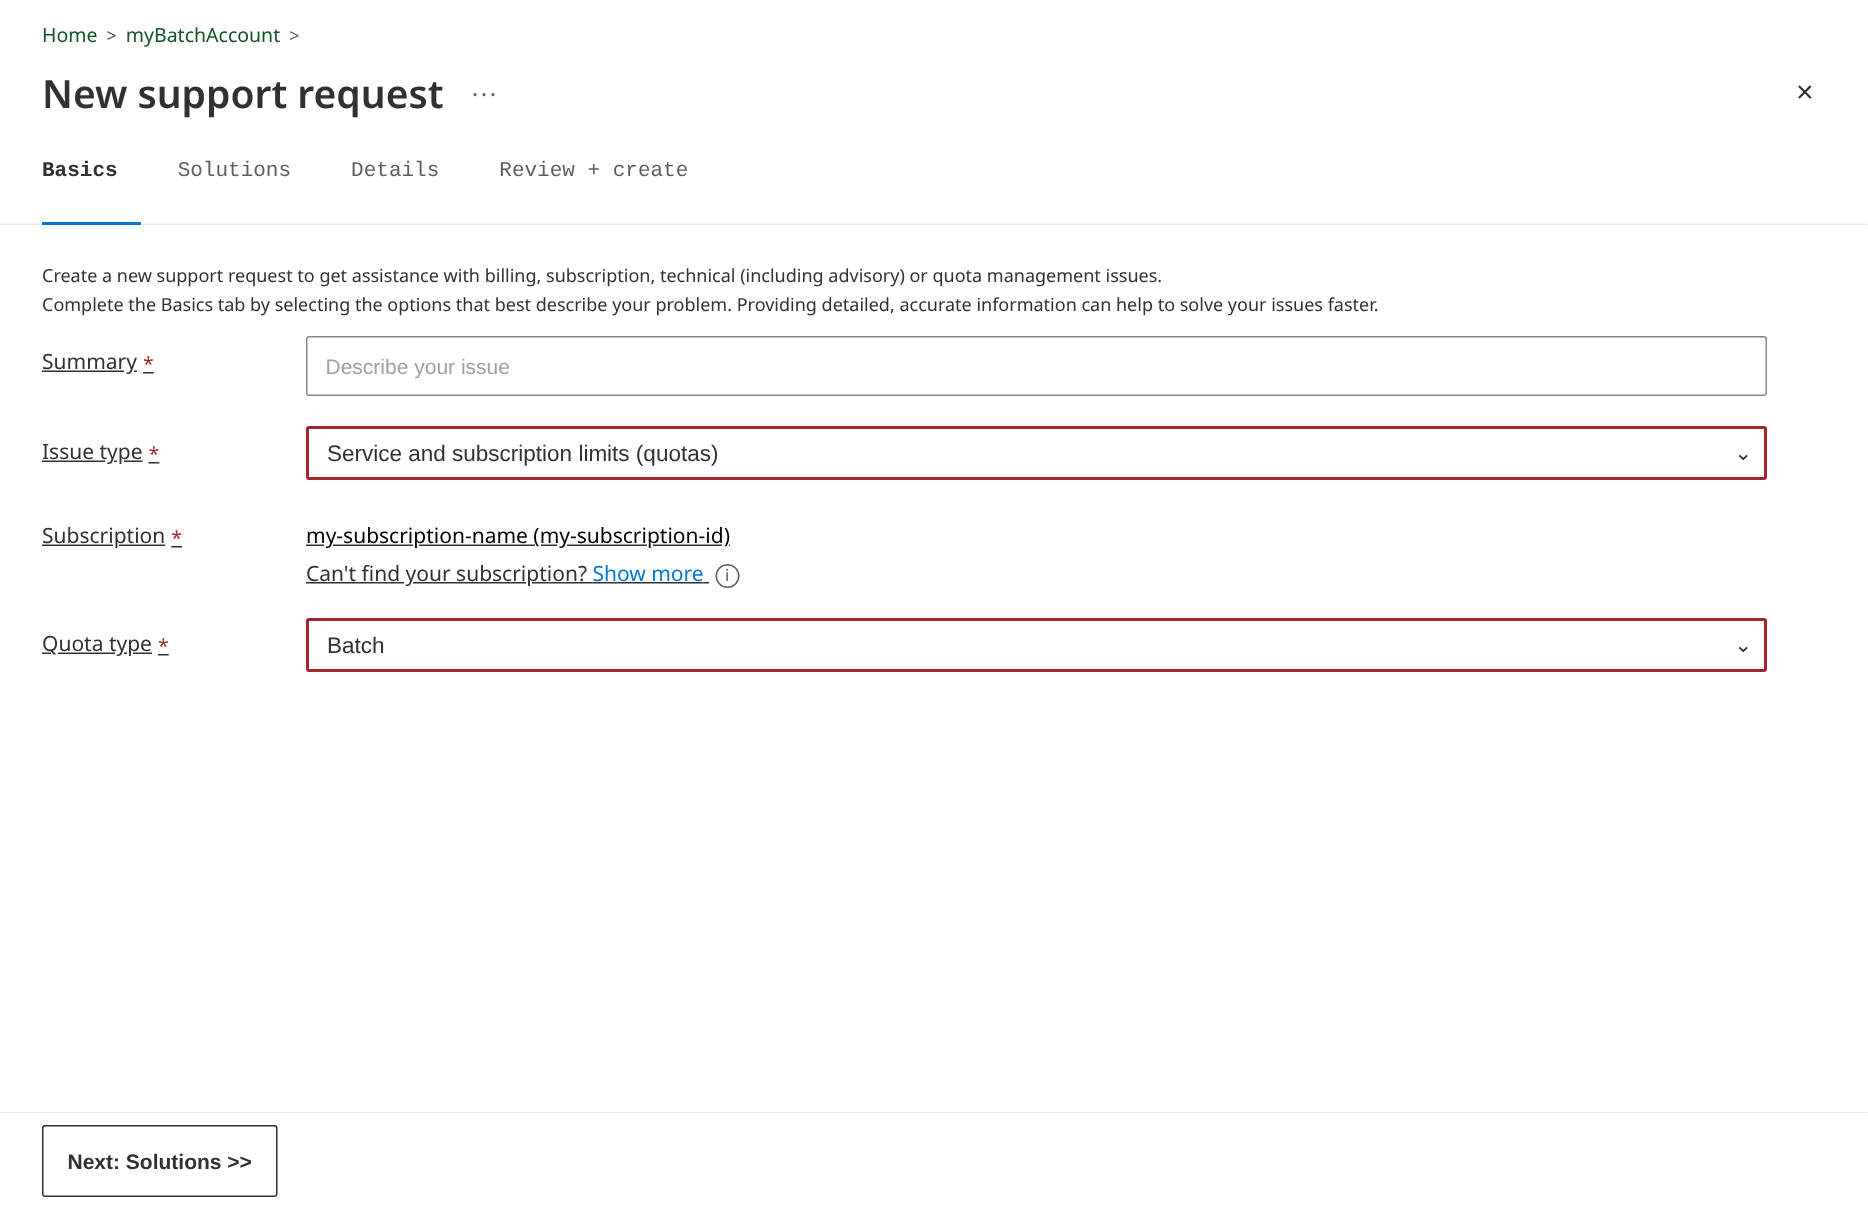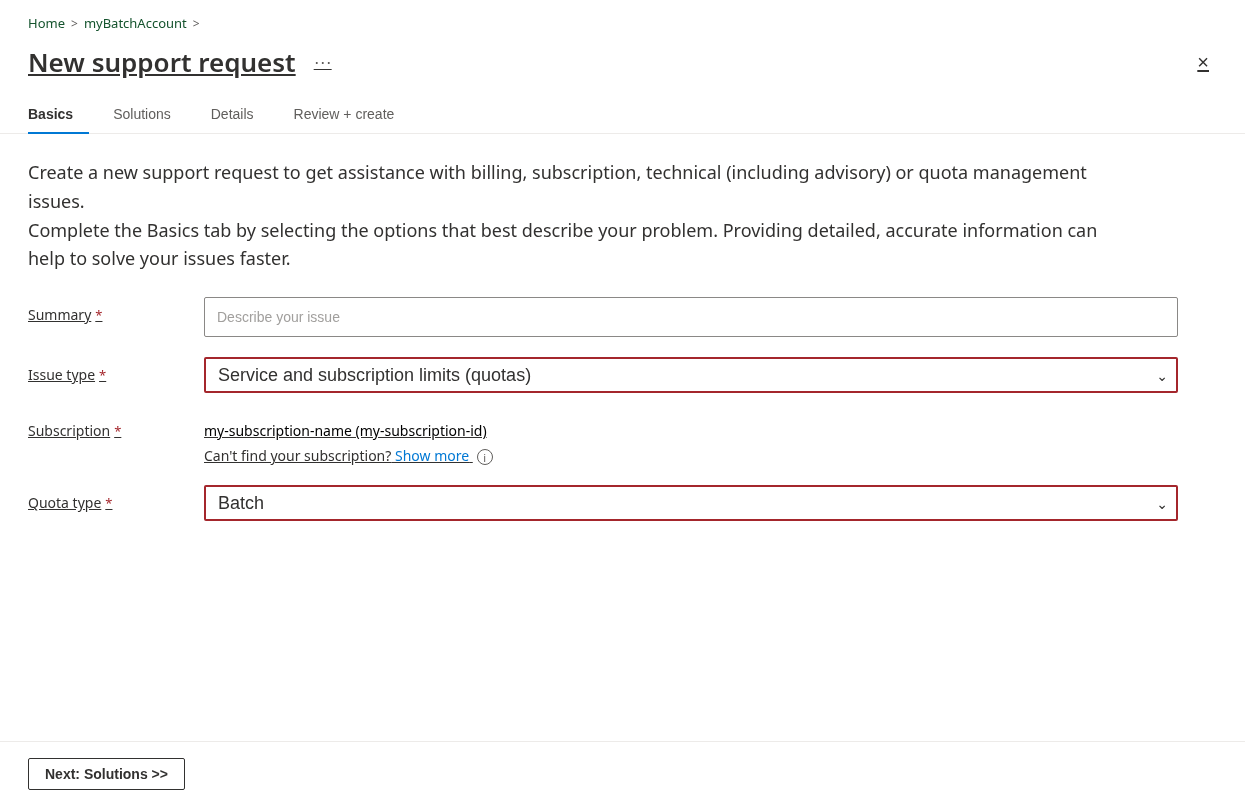--- a/index.html
+++ b/index.html
@@ -26,21 +26,20 @@
     .breadcrumb-sep {
       color: #605e5c;
       font-size: 12px;
     }
 
     .header {
       display: flex;
       align-items: center;
       justify-content: space-between;
       padding: 4px 28px 16px 28px;
-      text-decoration: underline;
     }
     .header-left {
       display: flex;
       align-items: center;
       gap: 12px;
     }
     .page-title {
       font-size: 26px;
       font-weight: 600;
       color: #323130;
@@ -65,47 +64,48 @@
     }
 
     .tabs {
       display: flex;
       gap: 0;
       padding: 0 28px;
       border-bottom: 1px solid #edebe9;
       margin-bottom: 24px;
     }
     .tab {
-      padding: 10px 16px 10px 0;
+      padding: 10px 16px 26px 0;
       margin-right: 24px;
       font-size: 14px;
       color: #605e5c;
       cursor: pointer;
       border-bottom: 2px solid transparent;
       margin-bottom: -1px;
       background: none;
       border-top: none;
       border-left: none;
       border-right: none;
+      font-family: Liberation Mono, monospace;
     }
     .tab.active {
       color: #323130;
       font-weight: 600;
       border-bottom: 2px solid #0078d4;
     }
 
     .content {
       padding: 0 28px 24px 28px;
     }
 
     .description {
-      font-size: 18px;
+      font-size: 12px;
       color: #323130;
       line-height: 1.6;
-      margin-bottom: 24px;
+      margin-bottom: 12px;
       max-width: 1100px;
     }
 
     .form-section {
       display: flex;
       flex-direction: column;
       gap: 20px;
       max-width: 1150px;
     }
 
@@ -153,21 +153,21 @@
     .select-wrapper.has-error .select-box {
       border: 2px solid #a4262c;
     }
 
     .select-box {
       width: 100%;
       height: 36px;
       border: 1px solid #8a8886;
       border-radius: 2px;
       padding: 0 36px 0 12px;
-      font-size: 18px;
+      font-size: 15px;
       color: #323130;
       background: #fff;
       appearance: none;
       -webkit-appearance: none;
       cursor: pointer;
       outline: none;
     }
 
     .chevron-icon {
       position: absolute;
@@ -217,21 +217,21 @@
       right: 0;
       height: 64px;
       background: #fff;
       border-top: 1px solid #edebe9;
       display: flex;
       align-items: center;
       padding: 0 28px;
     }
 
     .next-btn {
-      height: 32px;
+      height: 48px;
       padding: 0 16px;
       border: 1px solid #323130;
       background: #fff;
       color: #323130;
       font-size: 14px;
       font-weight: 600;
       cursor: pointer;
       border-radius: 2px;
     }
 

